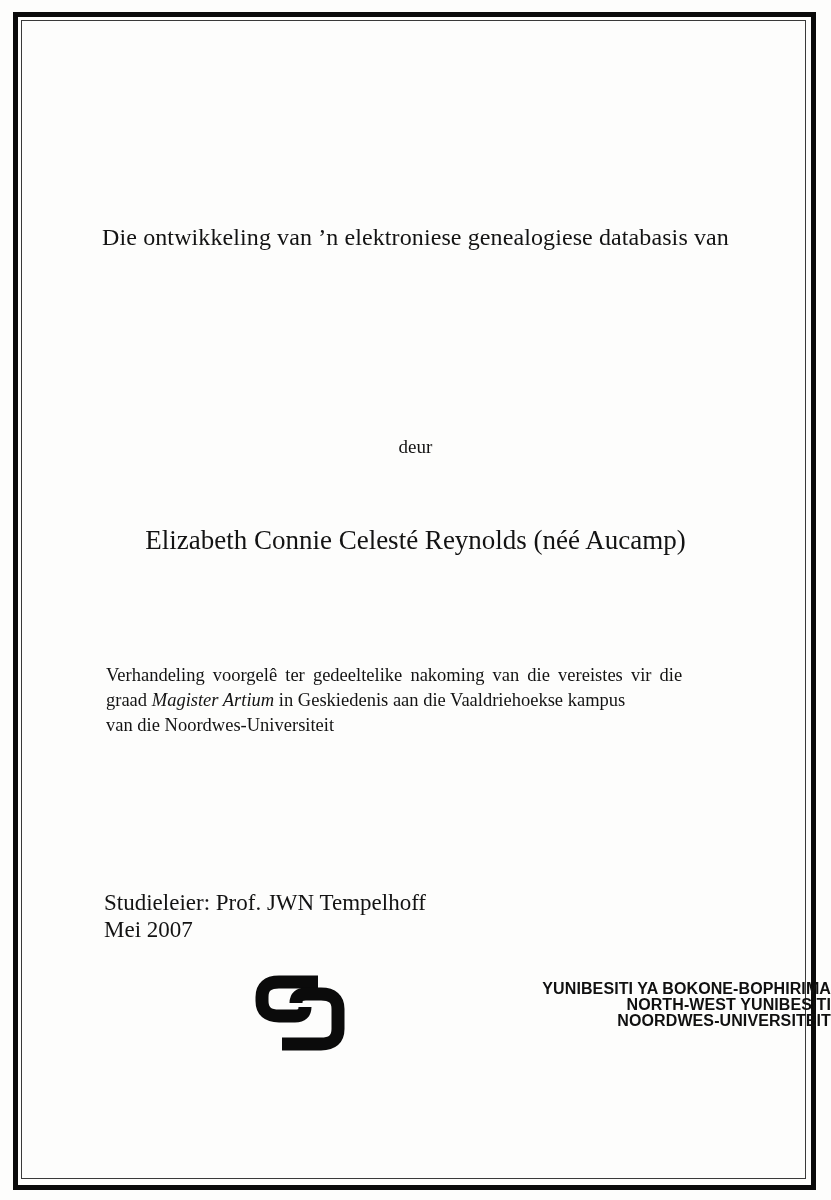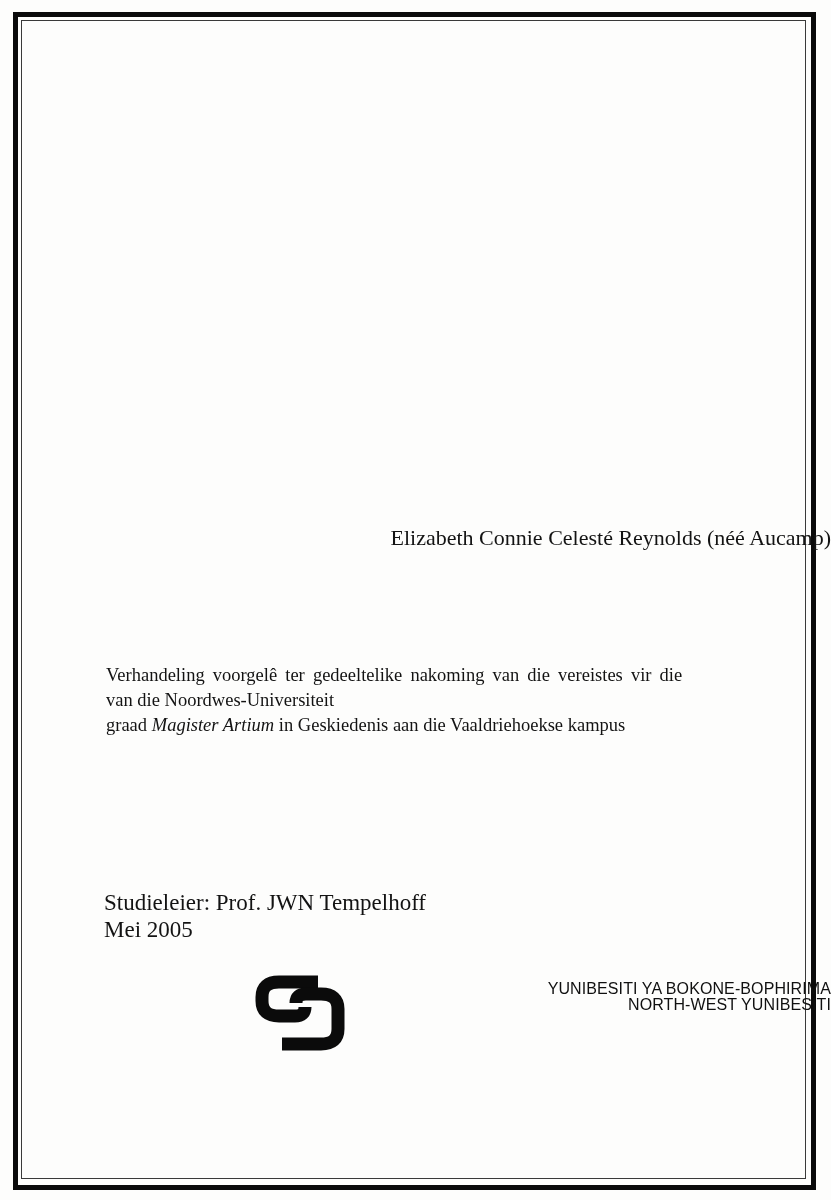--- a/index.html
+++ b/index.html
@@ -41,22 +41,22 @@
     position: absolute;
     left: 0; right: 0;
     top: 436px;
     text-align: center;
     font-size: 19px;
   }
   .author {
     position: absolute;
     left: 0; right: 0;
     top: 525px;
-    text-align: right;
-    font-size: 22px;
+    text-align: center;
+    font-size: 27px;
   }
   .declaration {
     position: absolute;
     left: 106px;
     top: 663px;
     width: 622px;
     font-size: 18.5px;
     line-height: 25px;
   }
   .declaration .justified {
@@ -84,55 +84,58 @@
   }
   .logo-text {
     position: absolute;
     right: -246px; 
     top: 8px;
     text-align: right;
     white-space: nowrap;
     font-family: "Liberation Sans", sans-serif;
     font-size: 16px;
     line-height: 16px;
-    font-weight: normal;
+    font-weight: bold;
     letter-spacing: 0.1px;
     color: #101010;
   }
   i { font-style: italic; }
 </style>
 </head>
 <body>
 
 <div class="page">
 
   <div class="frame-outer"></div>
   <div class="frame-inner"></div>
 
   <div class="title-block">
+    <div>Die ontwikkeling van ’n elektroniese genealogiese databasis van</div>
   </div>
 
+  <div class="byline">deur</div>
 
   <div class="author">Elizabeth Connie Celesté Reynolds (néé Aucamp)</div>
 
   <div class="declaration">
     <div class="justified">Verhandeling voorgelê ter gedeeltelike nakoming van die vereistes vir die</div>
+    <div><span>graad </span><i>Magister Artium</i><span> in Geskiedenis aan die Vaaldriehoekse kampus</span></div>
     <div>van die Noordwes-Universiteit</div>
-    <div><span>graad </span><i>Magister Artium</i><span> in Geskiedenis aan die Vaaldriehoekse kampus</span></div>
   </div>
 
   <div class="supervisor-block">
     <div>Studieleier: Prof. JWN Tempelhoff</div>
-    <div>Mei 2005</div>
+    <div>Mei 2007</div>
   </div>
 
   <div class="logo">
     <svg class="logo-mark" viewBox="0 0 90 76" xmlns="http://www.w3.org/2000/svg" aria-hidden="true">
       <path d="M 63 7 H 24 Q 7 7 7 22 V 26 Q 7 41 24 41 H 40 Q 50 41 50 32" fill="none" stroke="#0b0b0b" stroke-width="13"></path>
       <path d="M 27 69 H 66 Q 83 69 83 54 V 34 Q 83 19 66 19 H 51 Q 41 19 41 28" fill="none" stroke="#0b0b0b" stroke-width="13"></path>
     </svg>
     <div class="logo-text">
       <div>YUNIBESITI YA BOKONE-BOPHIRIMA</div>
       <div>NORTH-WEST YUNIBESITI</div>
+      <div>NOORDWES-UNIVERSITEIT</div>
     </div>
   </div>
 
 </div>
 
 </body></html>

